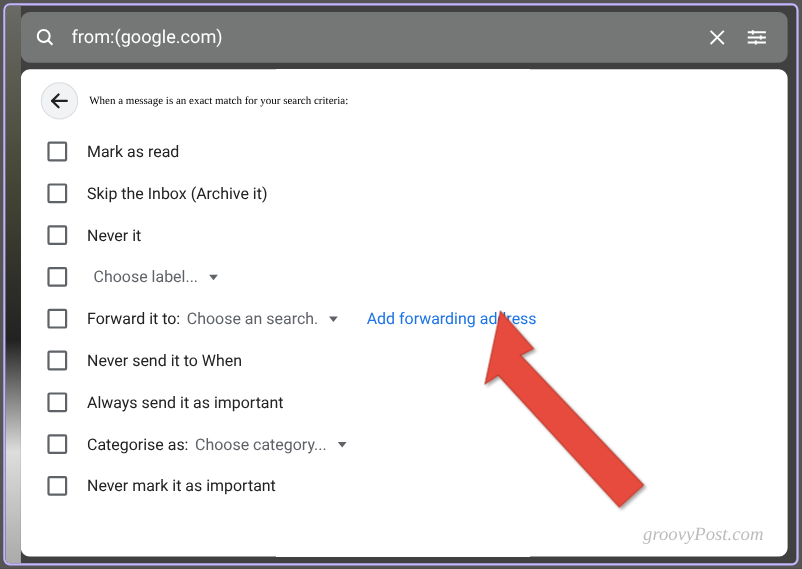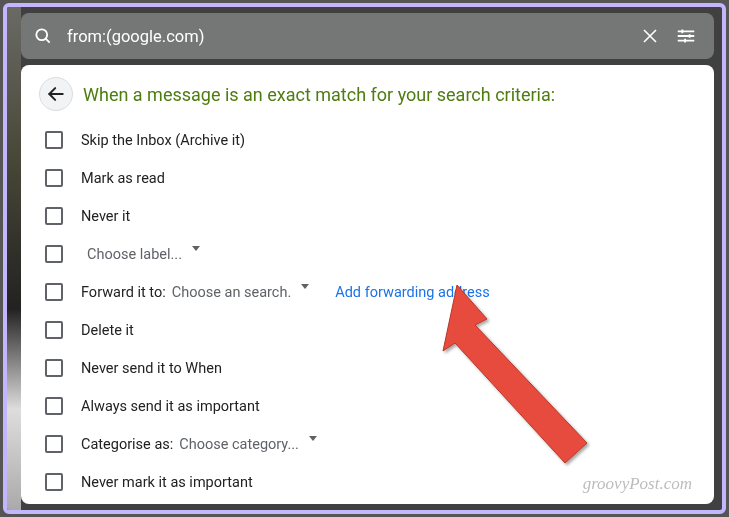--- a/index.html
+++ b/index.html
@@ -7,21 +7,21 @@
       font-family: 'Google Sans', Roboto, Arial, sans-serif;
       background: #555;
       width: 729px;
       height: 517px;
       overflow: hidden;
       position: relative;
     }
     .frame {
       position: absolute;
       inset: 3px;
-      border: 4px solid #c4b5fd;
+      border: 2px solid #c4b5fd;
       border-radius: 6px;
       overflow: hidden;
       background: #404040;
       padding-left: 28px;
     }
     .bg-strip-left {
       position: absolute;
       left: 0;
       top: 0;
       bottom: 0;
@@ -85,22 +85,23 @@
       border-radius: 50%;
       background: #f1f3f4;
       border: 1px solid #dadce0;
       display: flex;
       align-items: center;
       justify-content: center;
       cursor: pointer;
       margin-right: 10px;
     }
     .title {
-      font-size: 18px;
-      color: #4d7c0f;
+      font-size: 10px;
+      color: #000000;
+      font-family: Liberation Serif, serif;
     }
     .options {
       padding-left: 6px;
     }
     .opt-row {
       display: flex;
       align-items: center;
       min-height: 38px;
       font-size: 14.5px;
       color: #222;
@@ -112,20 +113,21 @@
       border-radius: 2px;
       margin-right: 18px;
       flex-shrink: 0;
       cursor: pointer;
     }
     .opt-label {
       white-space: nowrap;
     }
     .dropdown {
       display: inline-flex;
+      align-items: center;
       color: #5f6368;
       margin-left: 6px;
       cursor: pointer;
     }
     .dropdown .caret {
       margin-left: 10px;
       width: 0;
       height: 0;
       border-left: 4px solid transparent;
       border-right: 4px solid transparent;
@@ -193,49 +195,45 @@
           <line x1="20" y1="12" x2="4" y2="12"></line>
           <polyline points="11,5 4,12 11,19"></polyline>
         </svg>
       </div>
       <div class="title">When a message is an exact match for your search criteria:</div>
     </div>
 
     <div class="options">
       <div class="opt-row">
         <div class="checkbox"></div>
+        <span class="opt-label">Mark as read</span>
+      </div>
+      <div class="opt-row">
+        <div class="checkbox"></div>
         <span class="opt-label">Skip the Inbox (Archive it)</span>
-      </div>
-      <div class="opt-row">
-        <div class="checkbox"></div>
-        <span class="opt-label">Mark as read</span>
       </div>
       <div class="opt-row">
         <div class="checkbox"></div>
         <span class="opt-label">Never it</span>
       </div>
       <div class="opt-row">
         <div class="checkbox"></div>
         <span class="dropdown">
           <span>Choose label...</span>
           <span class="caret"></span>
         </span>
       </div>
       <div class="opt-row">
         <div class="checkbox"></div>
         <span class="opt-label">Forward it to:</span>
         <span class="dropdown">
           <span>Choose an search.</span>
           <span class="caret"></span>
         </span>
         <span class="link">Add forwarding address</span>
-      </div>
-      <div class="opt-row">
-        <div class="checkbox"></div>
-        <span class="opt-label">Delete it</span>
       </div>
       <div class="opt-row">
         <div class="checkbox"></div>
         <span class="opt-label">Never send it to When</span>
       </div>
       <div class="opt-row">
         <div class="checkbox"></div>
         <span class="opt-label">Always send it as important</span>
       </div>
       <div class="opt-row">

